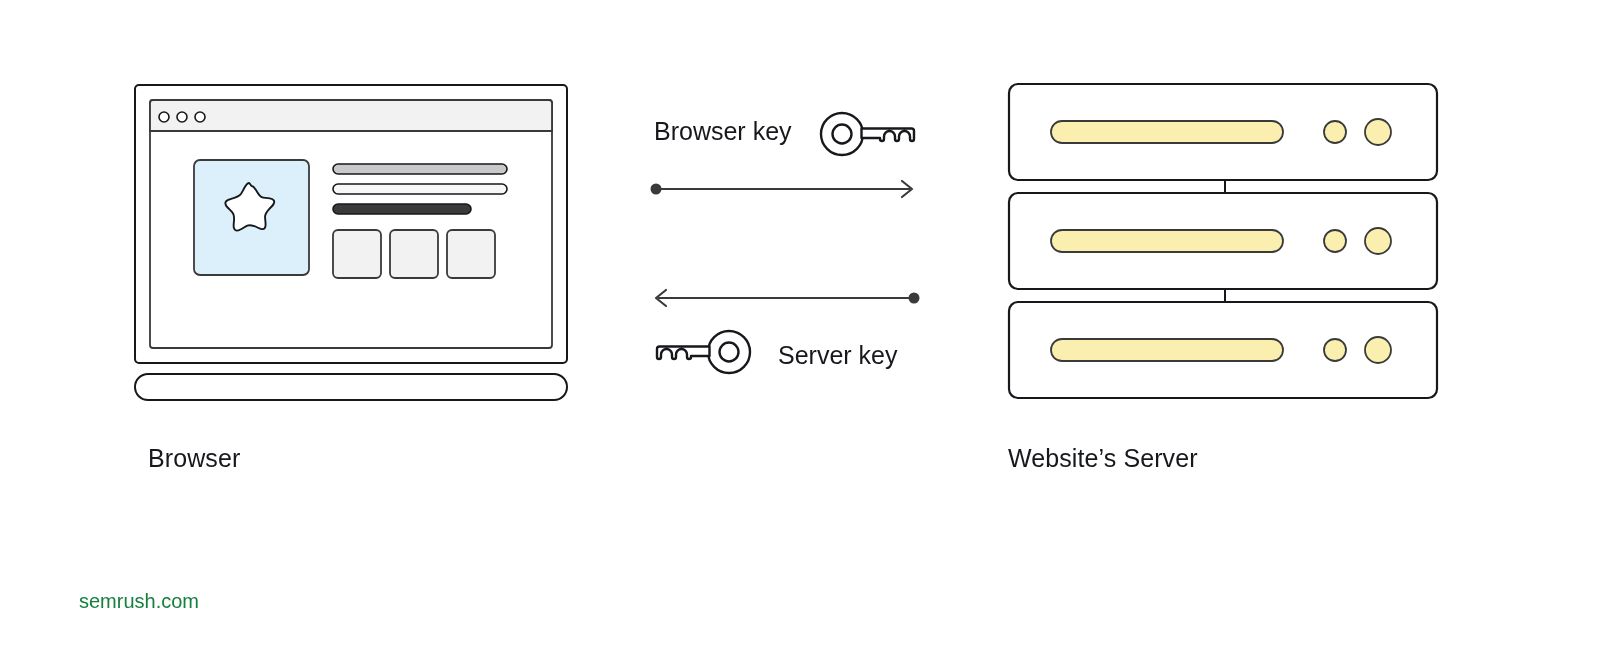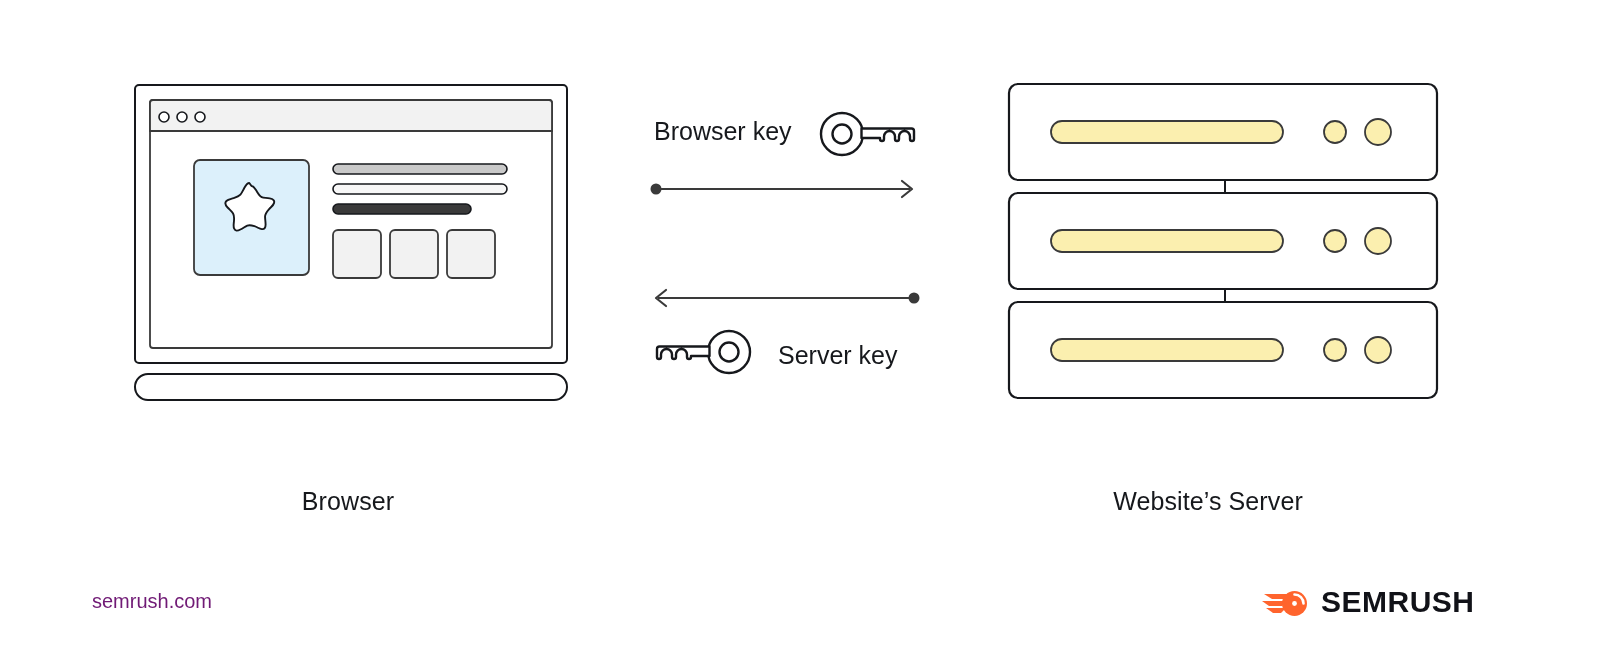--- a/index.html
+++ b/index.html
@@ -19,48 +19,47 @@
     background: #ffffff;
     overflow: hidden;
   }
 
   
   .abs { position: absolute; }
 
   
   .caption {
     position: absolute;
-    text-align: center;
+    text-align: left;
     font-size: 25px;
     line-height: 1.2;
     color: #16181c;
     letter-spacing: 0.1px;
     white-space: nowrap;
-    margin-top: 43px;
   }
   #caption-browser { left: 148px; top: 443px; width: 400px; }
   #caption-server  { left: 1008px; top: 443px; width: 400px; }
 
   
   .key-label {
     position: absolute;
     font-size: 25px;
     color: #16181c;
     white-space: nowrap;
   }
   #label-private { left: 654px; top: 117px; }
   #label-public  { left: 778px; top: 341px; }
 
   
   #footer-url {
     position: absolute;
-    left: 92px;
+    left: 79px;
     top: 590px;
     font-size: 20px;
-    color: #701a75;
+    color: #15803d;
     white-space: nowrap;
   }
   #logo {
     position: absolute;
     left: 1262px;
     top: 585px;
     display: flex;
     align-items: center;
     gap: 11px;
   }
@@ -219,25 +218,14 @@
       <rect x="45" y="259" width="232" height="22" rx="11" ry="11" fill="#fbefaf" stroke="#3a3a3a" stroke-width="1.8"></rect>
       <circle cx="329" cy="270" r="11" fill="#fbefaf" stroke="#3a3a3a" stroke-width="1.8"></circle>
       <circle cx="372" cy="270" r="13" fill="#fbefaf" stroke="#3a3a3a" stroke-width="1.8"></circle>
     </g>
   </svg>
 
   <div class="caption" id="caption-server">Website’s Server</div>
 
   <div id="footer-url">semrush.com</div>
 
-  <div id="logo">
-    <svg width="48" height="34" viewBox="0 0 48 34">
-      <path d="M2 9 L30 9 L24 14 L10 14 Z" fill="#ff642d"></path>
-      <path d="M0 16 L26 16 L20 21 L7 21 Z" fill="#ff642d"></path>
-      <path d="M4 23 L24 23 L19 28 L11 28 Z" fill="#ff642d"></path>
-      <circle cx="32.5" cy="18.5" r="12.5" fill="#ff642d"></circle>
-      <path d="M32.5 9.5 a9 9 0 0 1 9 9" fill="none" stroke="#ffffff" stroke-width="2.6" stroke-linecap="round"></path>
-      <circle cx="32.5" cy="18.5" r="2.4" fill="#ffffff"></circle>
-    </svg>
-    <div id="logo-wordmark">SEMRUSH</div>
-  </div>
 
 </div>
 
 </body></html>

